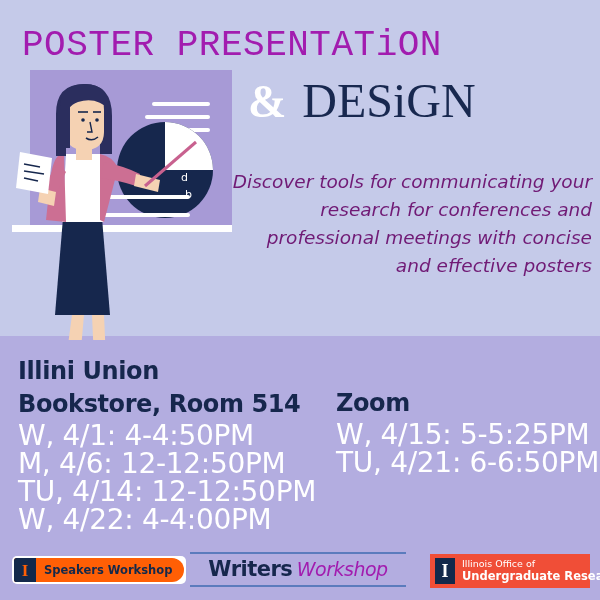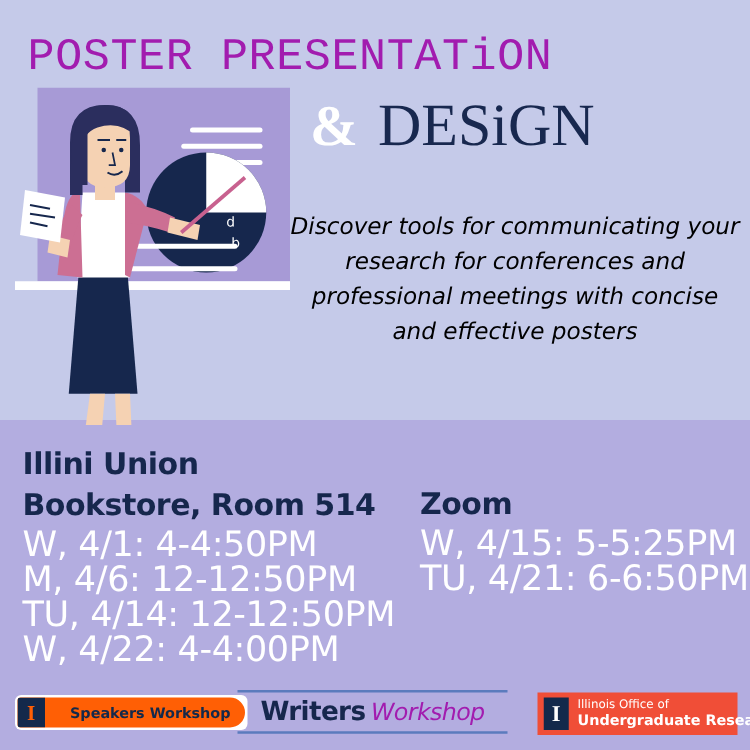--- a/index.html
+++ b/index.html
@@ -63,26 +63,26 @@
     font-weight: bold;
     font-size: 46px;
     margin-right: 16px;
   }
 
   
   .description {
     position: absolute;
     left: 232px; top: 168px;
     width: 360px;
-    text-align: center;
+    text-align: right;
     font-family: "DejaVu Sans", sans-serif;
     font-style: italic;
     font-size: 18.5px;
     line-height: 28px;
-    color: #000000;
+    color: #701a75;
   }
 
   
   .illus {
     position: absolute;
     left: 0px; top: 70px;
     width: 232px; height: 270px;
   }
 
   
@@ -144,21 +144,21 @@
   .i-mark-glyph {
     color: #ff5f05;
     font-family: "Liberation Serif", serif;
     font-weight: bold;
     font-size: 17px;
     line-height: 1;
   }
   .logo-speakers-text {
     display: flex;
     align-items: center;
-    padding: 0 12px 0 20px;
+    padding: 0 12px 0 8px;
     font-family: "DejaVu Sans", sans-serif;
     font-weight: bold;
     font-size: 11.5px;
     color: #13294b;
     white-space: nowrap;
   }
 
   .logo-writers {
     position: absolute;
     left: 190px; top: 552px;

